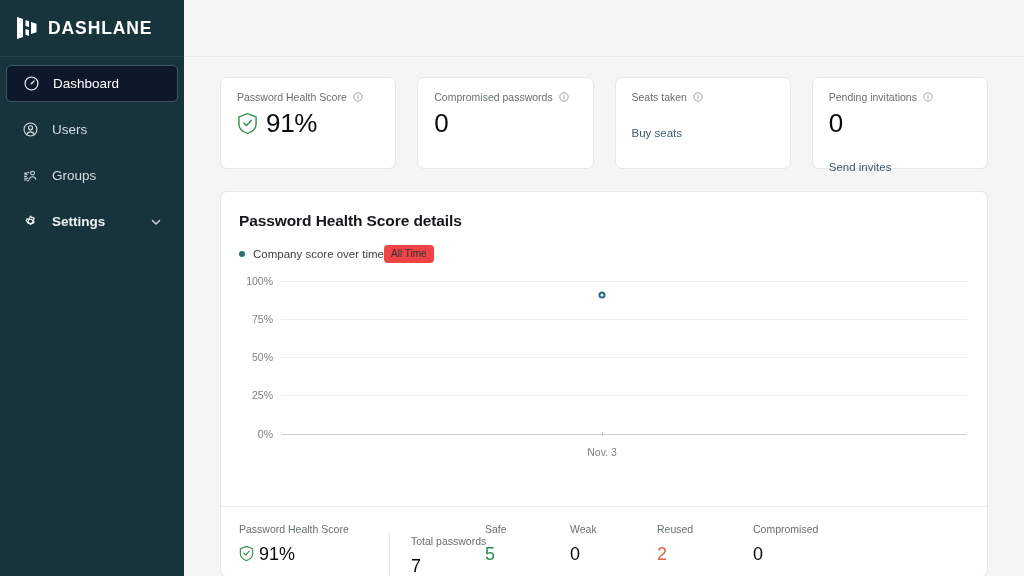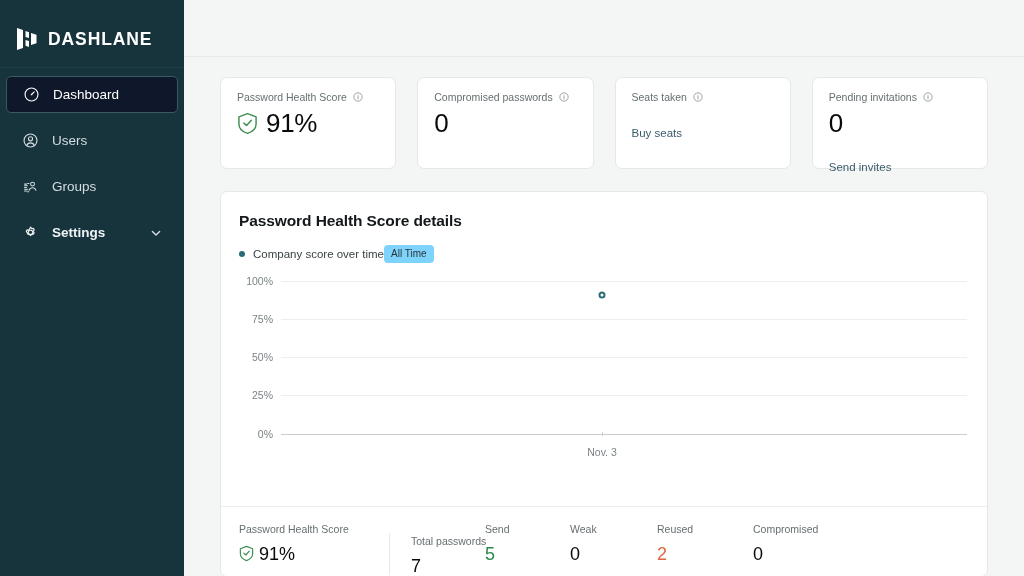--- a/index.html
+++ b/index.html
@@ -16,21 +16,20 @@
     width: 184px; height: 576px;
     background: #17343d;
     flex: 0 0 184px;
     display: flex; flex-direction: column;
   }
   .brand {
     height: 57px;
     display: flex; align-items: center;
     padding-left: 16px;
     border-bottom: 1px solid #20414a;
-    margin-top: 11px;
   }
   .brand-mark { width: 22px; height: 24px; margin-right: 10px; flex: 0 0 22px; }
   .brand-name {
     color: #ffffff;
     font-size: 17.5px;
     font-weight: bold;
     letter-spacing: 0.9px;
   }
   .nav { padding-top: 8px; }
   .nav-item {
@@ -101,21 +100,21 @@
     font-size: 15.5px; color: #13181a; font-weight: bold;
     padding: 20px 0 0 18px; letter-spacing: -0.1px;
   }
   .legend-row {
     display: flex; align-items: center; 
     padding: 15px 16px 0 18px;
   }
   .legend { display: flex; align-items: center; font-size: 11.5px; color: #3b4346; }
   .legend-dot { width: 6px; height: 6px; border-radius: 50%; background: #2c6b78; margin-right: 8px; flex: 0 0 6px; }
   .range-pill {
-    background: #7dd3fc; color: #2b3538;
+    background: #ef4444; color: #2b3538;
     font-size: 10px; border-radius: 4px;
     padding: 4px 7px; line-height: 1;
   }
 
   
   .chart { position: relative; height: 190px; margin: 18px 20px 0 16px; }
   .y-tick {
     position: absolute; left: 0; width: 36px;
     text-align: right; font-size: 10.5px; color: #7a8385;
     transform: translateY(-50%); line-height: 1;
@@ -357,21 +356,21 @@
           </div>
 
           <div class="stat s-total sep">
             <div class="stat-label">Total passwords</div>
             <div class="stat-value-row">
               <span class="stat-value">7</span>
             </div>
           </div>
 
           <div class="stat s-safe">
-            <div class="stat-label">Send</div>
+            <div class="stat-label">Safe</div>
             <div class="stat-value-row">
               <span class="stat-value" style="color:#2a8a4a">5</span>
             </div>
           </div>
 
           <div class="stat s-weak">
             <div class="stat-label">Weak</div>
             <div class="stat-value-row">
               <span class="stat-value">0</span>
             </div>

